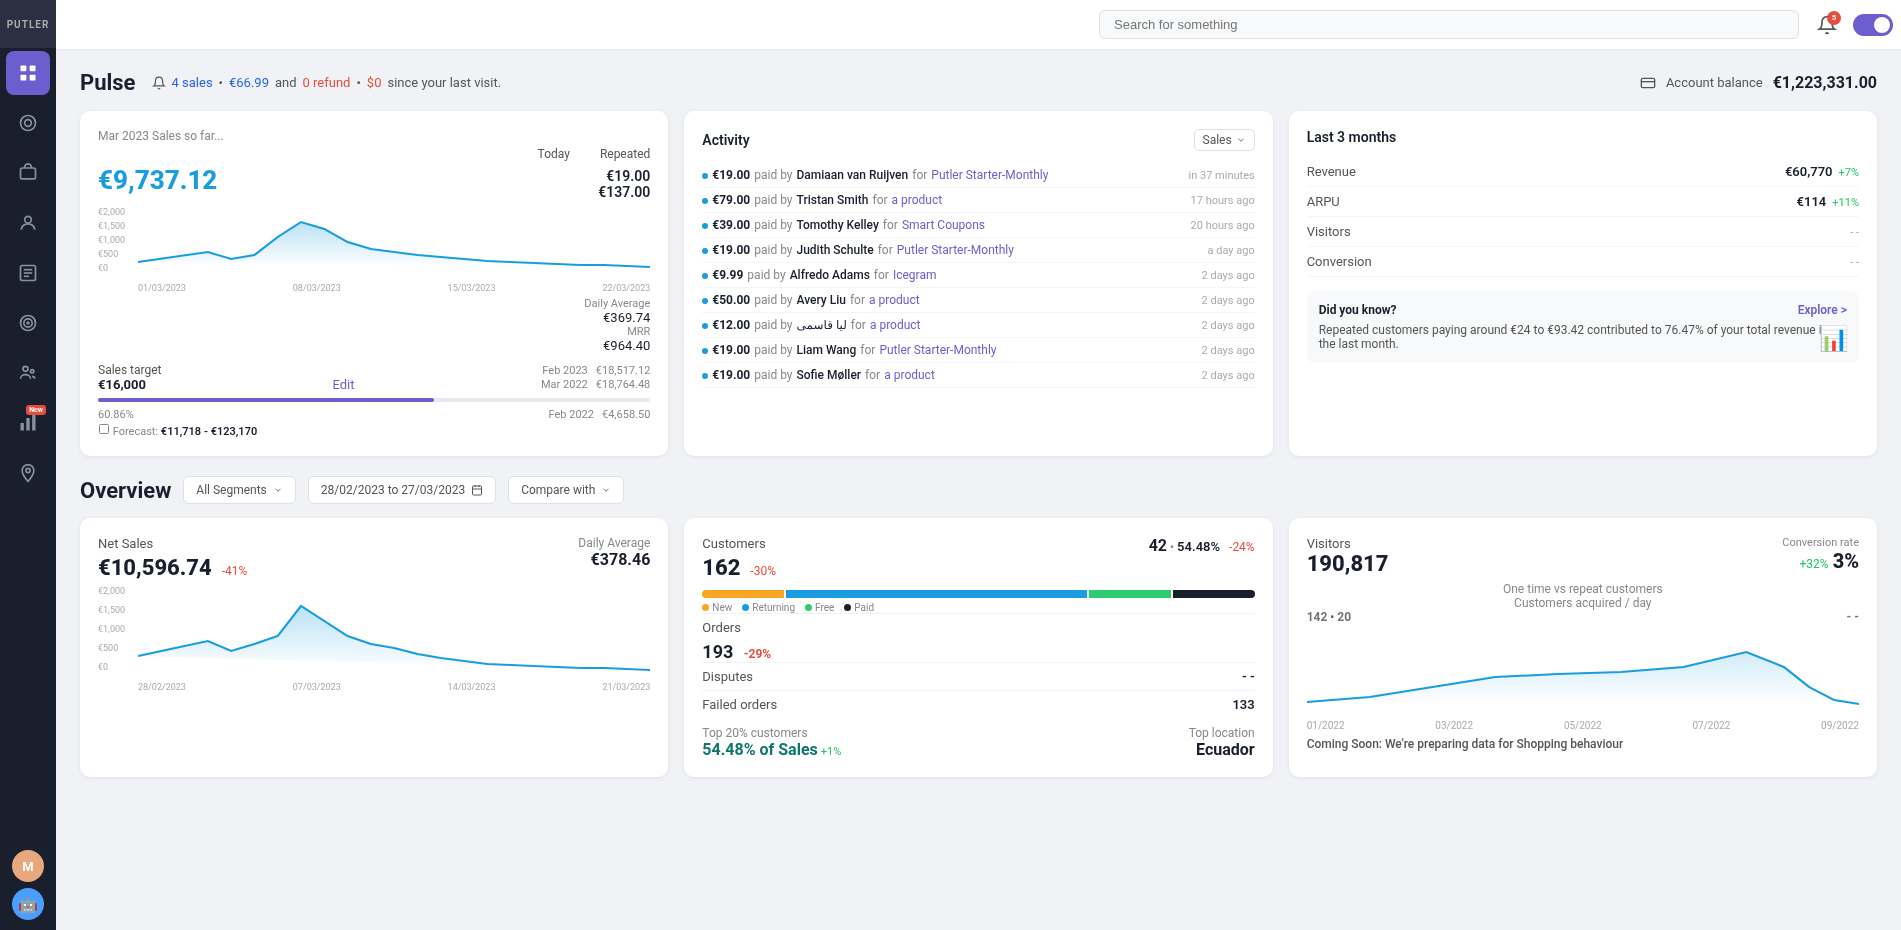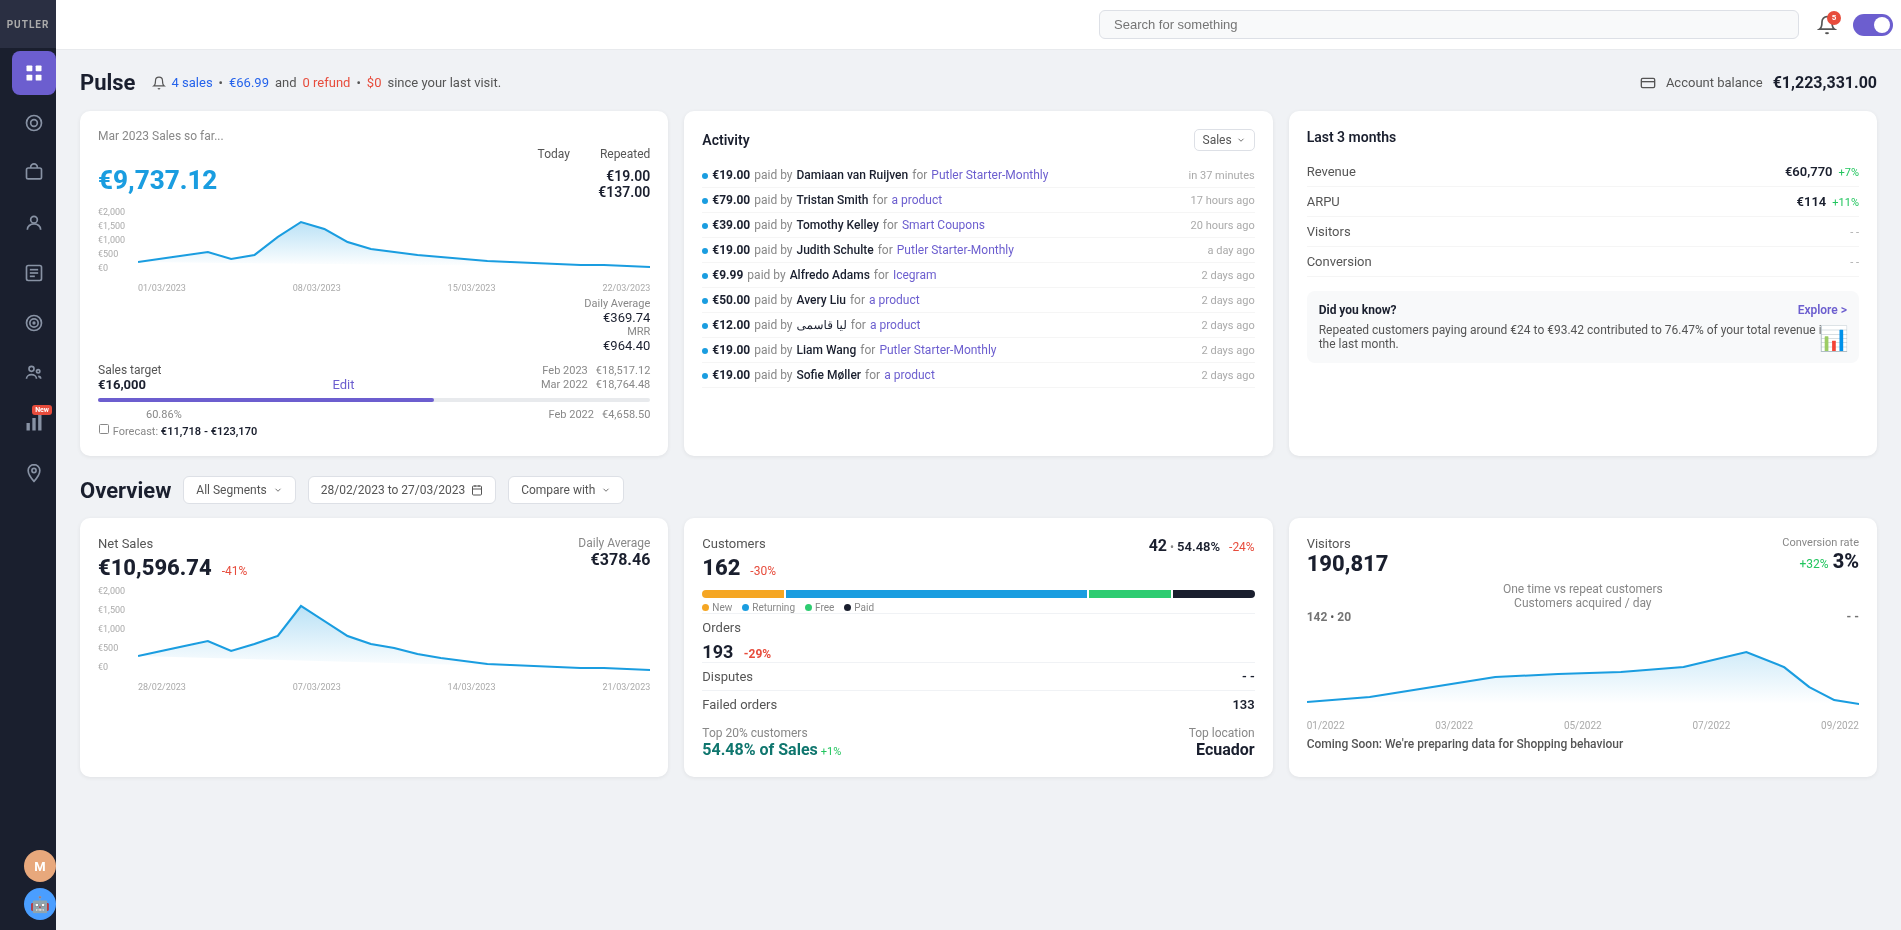--- a/index.html
+++ b/index.html
@@ -4,21 +4,21 @@
   <style>
     * { margin: 0; padding: 0; box-sizing: border-box; }
     body { font-family: -apple-system, BlinkMacSystemFont, 'Segoe UI', Roboto, sans-serif; background: #f0f2f5; display: flex; height: 930px; overflow: hidden; }
 
     
     .sidebar {
       width: 56px;
       background: #1a1f2e;
       display: flex;
       flex-direction: column;
-      align-items: flex-end;
+      align-items: center;
       padding: 0;
       flex-shrink: 0;
       height: 930px;
     }
     .sidebar-logo {
       width: 56px;
       height: 48px;
       background: #2a2f42;
       display: flex;
       align-items: center;
@@ -680,21 +680,21 @@
           <span style="font-weight:700; color:#1a1f2e;">€16,000</span>
           <span class="edit-link">Edit</span>
           <div style="display:flex; gap:8px; font-size:11px; color:#888;">
             <span>Mar 2022</span>
             <span>€18,764.48</span>
           </div>
         </div>
         <div class="progress-bar-outer">
           <div class="progress-bar-inner"></div>
         </div>
-        <div style="display:flex; justify-content:space-between; font-size:11px; color:#888;margin-left:48px;">
+        <div style="display:flex; justify-content:space-between; font-size:11px; color:#888;">
           <span>60.86%</span>
           <div style="display:flex; gap:8px;">
             <span>Feb 2022</span>
             <span>€4,658.50</span>
           </div>
         </div>
         <div class="forecast-row">
           <svg width="12" height="12" viewBox="0 0 24 24" fill="none" stroke="#888" stroke-width="2">
               <rect x="3" y="3" width="18" height="18" rx="2"></rect>
             </svg>

